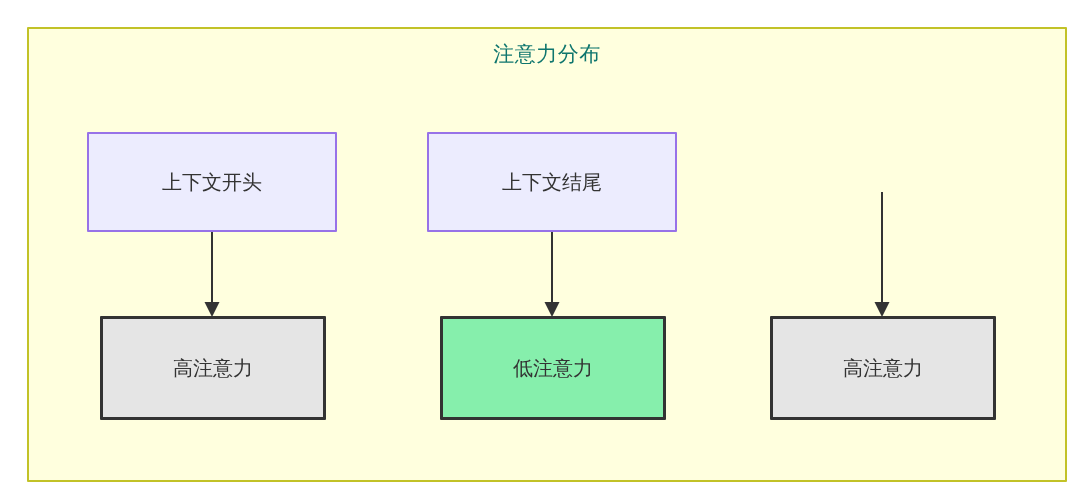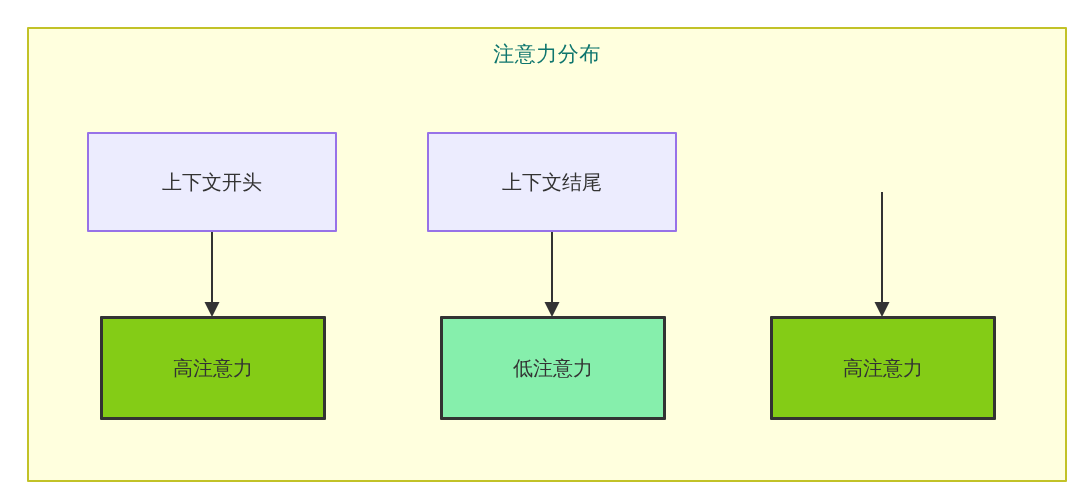--- a/index.html
+++ b/index.html
@@ -71,21 +71,21 @@
     margin-top: 40px;
   }
 
   .node.bottom {
     width: 226px;
     height: 104px;
     border: 3px solid #333333;
     border-radius: 1px;
   }
 
-  .node.fill-green { background: #84cc16; font-family: Liberation Serif, serif; }
+  .node.fill-green { background: #e5e5e5; font-family: Liberation Serif, serif; }
   .node.fill-red   { background: #86efac; }
 
   
   #node-ctx-start  { left: 87px;  top: 92px;  }
   #node-ctx-middle { left: 427px; top: 92px;  }
   #node-ctx-end    { left: 757px; top: 92px;  }
 
   #node-attn-high-1 { left: 100px; top: 316px; }
   #node-attn-low    { left: 440px; top: 316px; }
   #node-attn-high-2 { left: 770px; top: 316px; }

